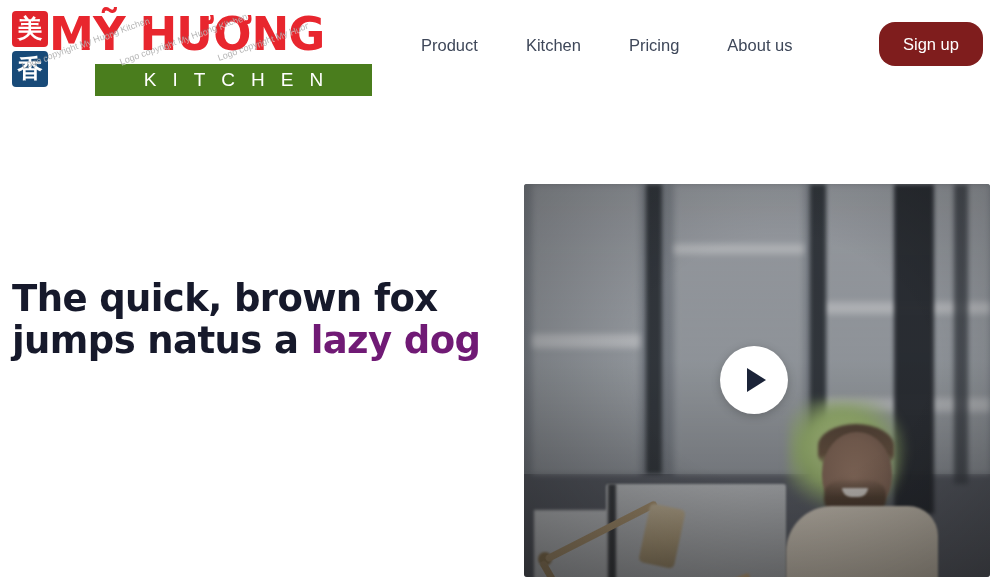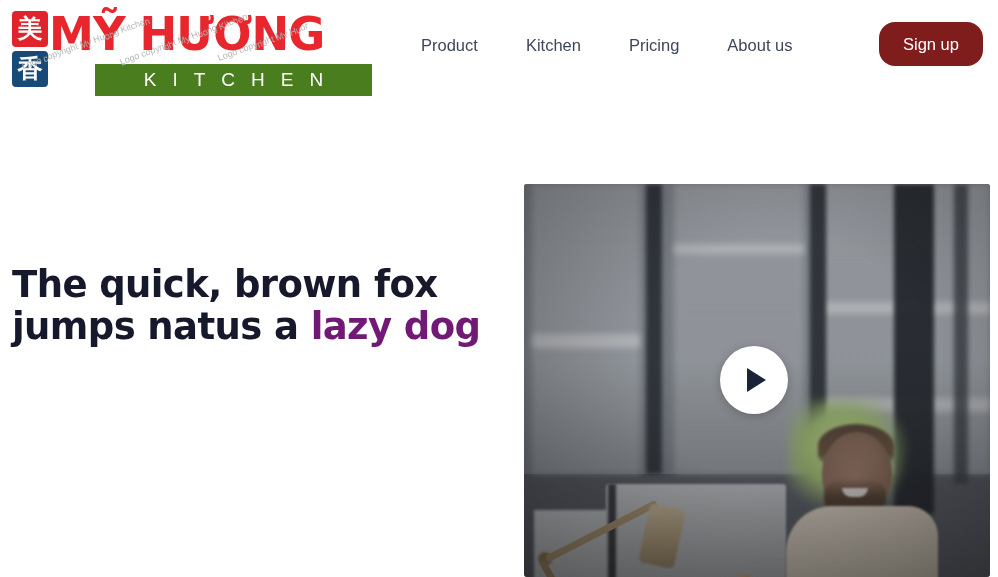--- a/index.html
+++ b/index.html
@@ -157,21 +157,21 @@
     display: inline-block;
     background: #d9ecc5;
     color: #2f5b1f;
     font-size: 11.5px;
     letter-spacing: 0.6px;
     padding: 5px 13px 5px 13px;
     border-radius: 20px;
     line-height: 13px;
   }
   .headline {
-    margin-top: 8px;
+    margin-top: 22px;
     font-size: 37px;
     line-height: 42px;
     font-weight: 700;
     color: #16192b;
     letter-spacing: -0.6px;
     font-family: "DejaVu Sans", sans-serif;
   }
   .headline .accent { color: #701a75; }
   .body-copy {
     margin-top: 24px;

